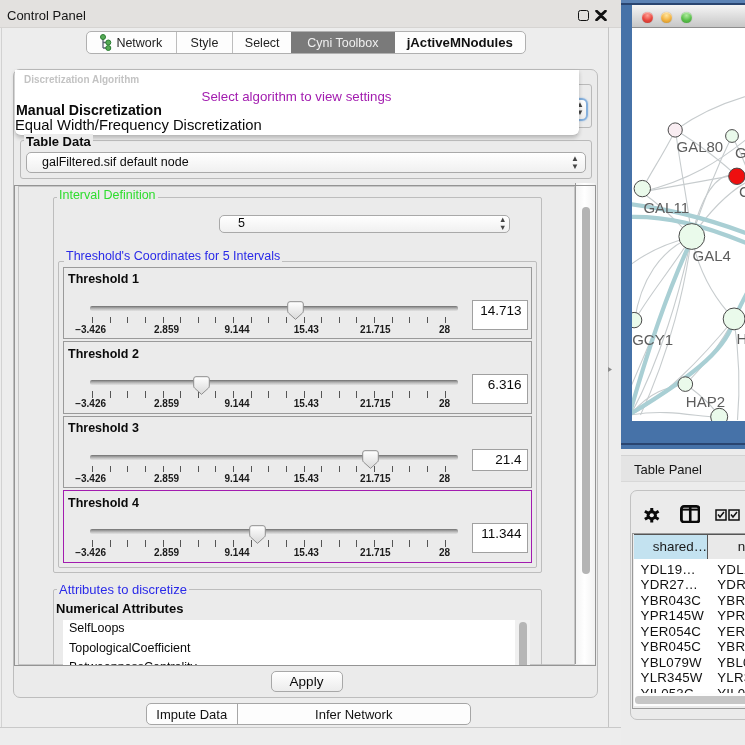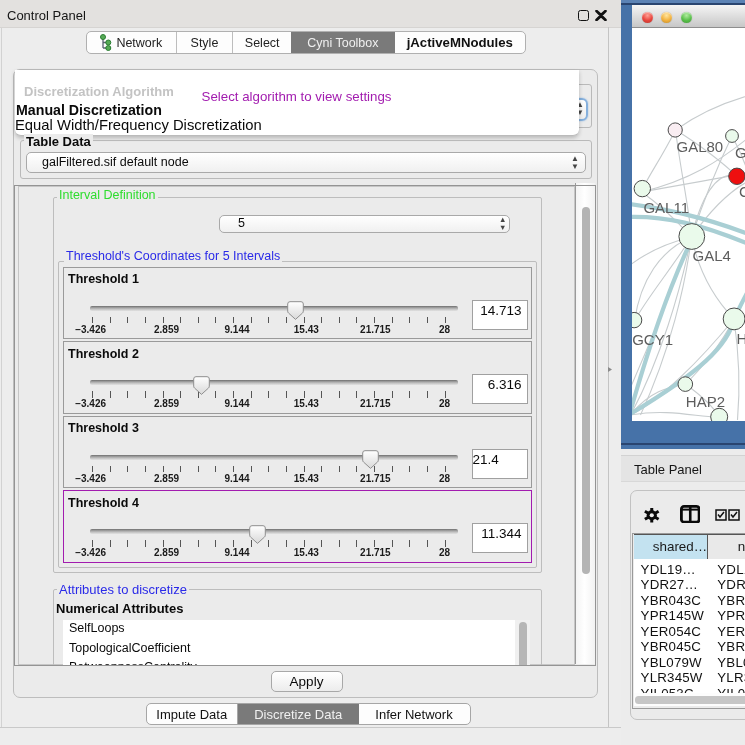--- a/index.html
+++ b/index.html
@@ -37,21 +37,21 @@
 </div>
 
 <div class="abs" style="left:13px;top:69px;width:585px;height:629px;background:#ebebeb;border:1px solid #bdbdbd;border-radius:7px;box-sizing:border-box;"></div>
 
 <div class="abs" style="left:20px;top:83.5px;width:572px;height:44px;border:1px solid #b9b9b9;border-radius:3px;box-sizing:border-box;"></div>
 
 <div class="abs" style="left:540px;top:98px;width:48px;height:23px;border:2px solid #85b0dd;border-radius:6px;box-sizing:border-box;box-shadow:0 0 2px #9cc0e4;background:linear-gradient(#fff,#ededed);"></div>
 <div class="abs" style="left:576px;top:101px;font-size:8px;color:#444;line-height:8px;">▲<br>▼</div>
 
 <div class="abs" style="left:15px;top:70px;width:563.5px;height:66px;background:#fff;border-radius:0 0 6px 6px;border-bottom:1px solid #bbb;box-sizing:border-box;box-shadow:0 2px 4px rgba(0,0,0,.22);"></div>
-<div class="abs" style="left:24px;top:74px;font-size:13px;font-weight:bold;color:#c3c3c3;margin-top:10px;">Discretization Algorithm</div>
+<div class="abs" style="left:24px;top:74px;font-size:10px;font-weight:bold;color:#c3c3c3;">Discretization Algorithm</div>
 <div class="abs" style="left:15px;top:88.5px;width:563px;text-align:center;font-size:13.3px;color:#a21caf;">Select algorithm to view settings</div>
 <div class="abs" style="left:16px;top:102px;font-size:14.2px;font-weight:bold;color:#0a0a0a;">Manual Discretization</div>
 <div class="abs" style="left:15px;top:117px;font-size:14.8px;color:#0a0a0a;">Equal Width/Frequency Discretization</div>
 
 <div class="abs" style="left:20px;top:140px;width:572px;height:39px;border:1px solid #b9b9b9;border-radius:3px;box-sizing:border-box;"></div>
 <div class="abs" style="left:24px;top:133.5px;font-size:13px;font-weight:bold;color:#0a0a0a;background:#ebebeb;padding:0 2px;">Table Data</div>
 <div class="abs" style="left:26px;top:152px;width:560px;height:21px;background:linear-gradient(#ffffff,#f0f0f0);border:1px solid #a9a9a9;border-radius:5px;box-sizing:border-box;"></div>
 <div class="abs" style="left:42px;top:155px;font-size:12.5px;color:#0a0a0a;">galFiltered.sif default node</div>
 <div class="abs" style="left:571px;top:155px;font-size:8px;color:#444;line-height:8px;">▲<br>▼</div>
 
@@ -187,21 +187,21 @@
       <div style="position:absolute;left:351.1px;top:56px;width:60px;text-align:center;font-size:10px;font-weight:bold;color:#1a1a1a;">28</div>
 <svg style="position:absolute;left:298.5px;top:33.5px;" width="17" height="19" viewBox="0 0 17 19">
         <path d="M 3,0.7 h 11 a 2.3 2.3 0 0 1 2.3 2.3 v 7.2 a 2.5 2.5 0 0 1 -0.9 1.9 l -6.9 6.3 l -6.9,-6.3 a 2.5 2.5 0 0 1 -0.9,-1.9 v -7.2 A 2.3 2.3 0 0 1 3,0.7 z" fill="url(#g2)" stroke="#8e8e8e" stroke-width="1"></path>
         <defs>
           <linearGradient id="g2" x1="0" y1="0" x2="0" y2="1">
             <stop offset="0" stop-color="#ffffff"></stop>
             <stop offset="1" stop-color="#d8d8d8"></stop>
           </linearGradient>
         </defs>
       </svg>
-<div style="position:absolute;left:408px;top:32px;width:56px;height:30px;background:#fff;border:1.5px solid #a0a0a0;box-sizing:border-box;font-size:13.5px;color:#0a0a0a;line-height:20px;padding-right:5px;">21.4</div>
+<div style="position:absolute;left:408px;top:32px;width:56px;height:22px;background:#fff;border:1.5px solid #a0a0a0;box-sizing:border-box;font-size:13.5px;color:#0a0a0a;text-align:right;line-height:20px;padding-right:5px;">21.4</div>
 </div>
 <div class="abs" style="left:48.5px;top:307.2px;width:469px;height:72.6px;border:1px solid #a21caf;box-sizing:border-box;">
 <div style="position:absolute;left:4.5px;top:4.5px;font-size:12.5px;font-weight:bold;color:#0a0a0a;">Threshold 4</div>
 <div style="position:absolute;left:26.5px;top:38px;width:368px;height:5px;background:linear-gradient(#6e6e6e,#a9a9a9 40%,#cdcdcd 75%,#e2e2e2);border-radius:2px;"></div>
 <div style="position:absolute;left:28.5px;top:49.3px;width:1px;height:6.3px;background:#555;"></div>
       <div style="position:absolute;left:46.1px;top:49.3px;width:1px;height:6.3px;background:#555;"></div>
       <div style="position:absolute;left:63.8px;top:49.3px;width:1px;height:6.3px;background:#555;"></div>
       <div style="position:absolute;left:81.4px;top:49.3px;width:1px;height:6.3px;background:#555;"></div>
       <div style="position:absolute;left:99.0px;top:49.3px;width:1px;height:6.3px;background:#555;"></div>
       <div style="position:absolute;left:116.6px;top:49.3px;width:1px;height:6.3px;background:#555;"></div>
@@ -246,21 +246,20 @@
   <div class="abs" style="left:504.5px;top:438.5px;width:8px;height:60px;background:#b6b6b6;border-radius:4px 4px 0 0;"></div>
   <div class="abs" style="left:55px;top:438.3px;font-size:12.5px;color:#0a0a0a;">SelfLoops</div>
   <div class="abs" style="left:55px;top:457.6px;font-size:12.5px;color:#0a0a0a;">TopologicalCoefficient</div>
   <div class="abs" style="left:55px;top:476.9px;font-size:12.5px;color:#0a0a0a;">BetweennessCentrality</div>
 </div>
 
 <div class="abs" style="left:270.5px;top:670.5px;width:72px;height:21px;background:linear-gradient(#ffffff,#ececec);border:1px solid #a8a8a8;border-radius:5px;box-sizing:border-box;text-align:center;font-size:13.5px;color:#0a0a0a;line-height:19.5px;">Apply</div>
 
 <div class="abs" style="left:145.5px;top:703px;width:325px;height:22px;background:#fdfdfd;border:1px solid #a6a6a6;border-radius:5px;box-sizing:border-box;overflow:hidden;display:flex;">
   <div style="width:91.5px;display:flex;align-items:center;justify-content:center;border-right:1px solid #a6a6a6;box-sizing:border-box;font-size:13px;color:#111;">Impute Data</div>
-  <div style="width:120.5px;display:flex;align-items:center;justify-content:center;background:#7a7a7a;box-sizing:border-box;font-size:13px;color:#f0f0f0;">Discretize Data</div>
   <div style="flex:1;display:flex;align-items:center;justify-content:center;font-size:13px;color:#111;">Infer Network</div>
 </div>
 <div class="abs" style="left:0;top:727px;width:621px;height:1px;background:#c9c9c9;"></div>
 
 <div class="abs" style="left:607.5px;top:27px;width:1px;height:700px;background:#c4c4c4;"></div>
 
 <div class="abs" style="left:608px;top:367px;width:4px;height:5px;background:#8a8a8a;clip-path:polygon(0 0,100% 50%,0 100%);"></div>
 
 <div class="abs" style="left:621px;top:0;width:124px;height:448.5px;background:#4672a8;"></div>
 <div class="abs" style="left:621px;top:0;width:124px;height:2.5px;background:#5c83b5;"></div>

